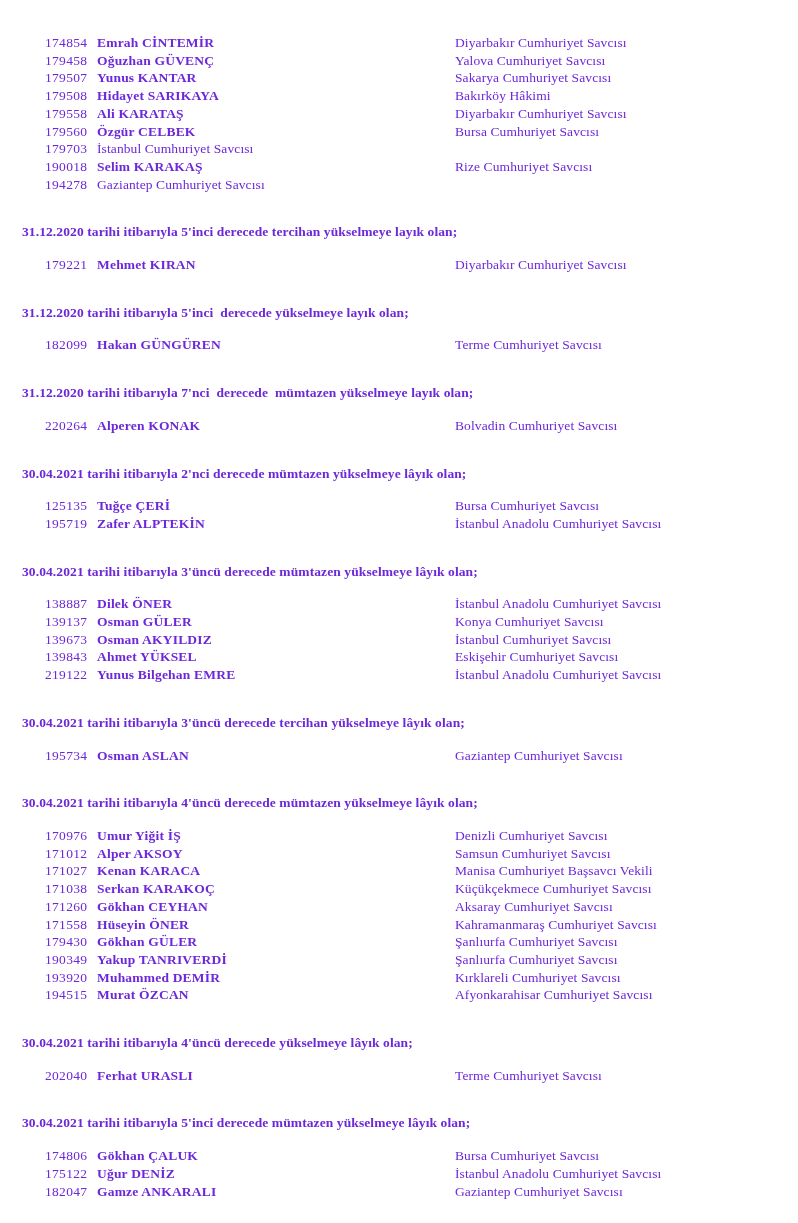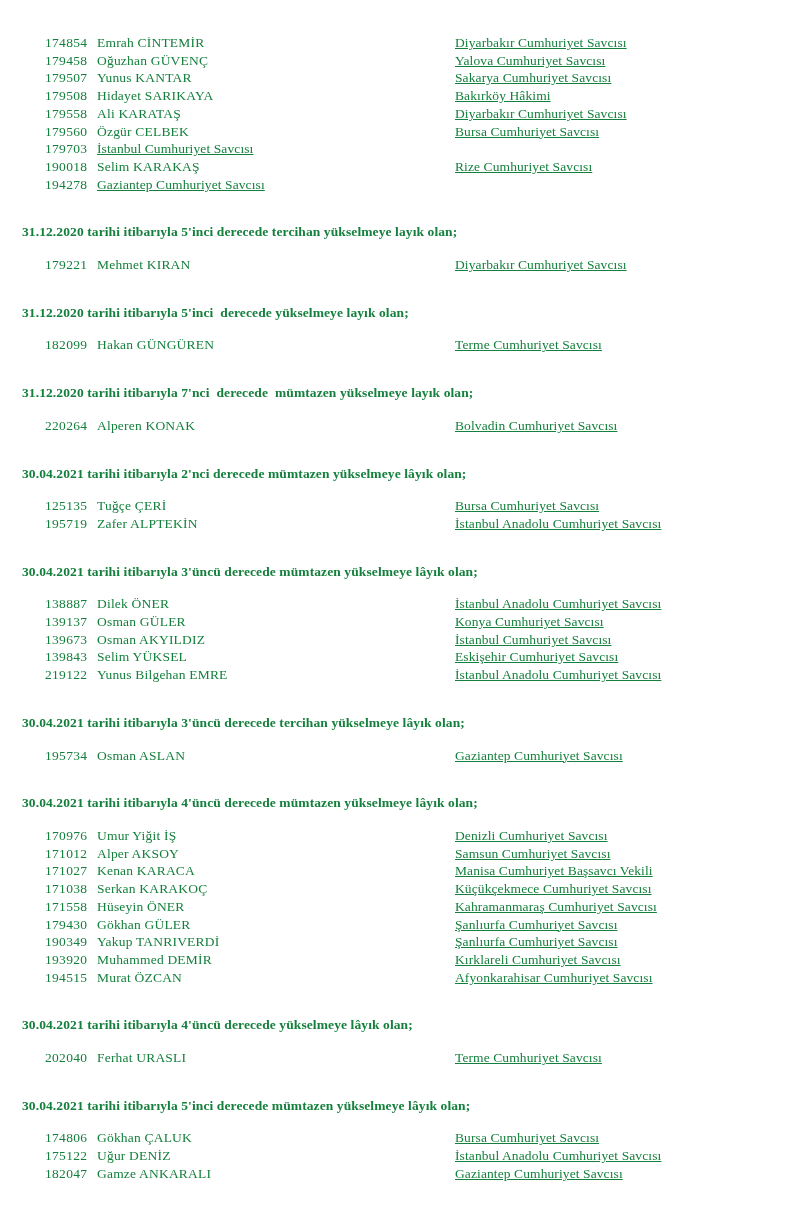--- a/index.html
+++ b/index.html
@@ -7,21 +7,21 @@
     padding: 0;
     background: #ffffff;
   }
   .page {
     position: relative;
     width: 798px;
     height: 1223px;
     background: #ffffff;
     overflow: hidden;
     font-family: "Liberation Serif", "DejaVu Serif", serif;
-    color: #15803d;
+    color: #6d28d9;
   }
   .doc {
     padding-top: 34px;
   }
   .section-heading {
     margin: 30px 0 15px 0;
     padding-left: 22px;
     font-size: 13.5px;
     font-weight: bold;
     line-height: 17.7px;
@@ -33,24 +33,24 @@
     grid-template-columns: 52px 358px auto;
     margin-left: 45px;
     font-size: 13.5px;
     line-height: 17.7px;
   }
   .cell-no {
     letter-spacing: 0.3px;
   }
   .cell-name {
     letter-spacing: 0.2px;
+    font-weight: bold;
   }
   .cell-title {
     letter-spacing: 0.1px;
-    text-decoration: underline;
   }
 </style>
 </head>
 <body>
 
 <div class="page">
   <div class="doc" id="doc">
       <div class="row">
         <span class="cell-no">174854</span>
         <span class="cell-name">Emrah CİNTEMİR</span>
@@ -134,21 +134,21 @@
         <span class="cell-name">Osman GÜLER</span>
         <span class="cell-title">Konya Cumhuriyet Savcısı</span>
       </div>
       <div class="row">
         <span class="cell-no">139673</span>
         <span class="cell-name">Osman AKYILDIZ</span>
         <span class="cell-title">İstanbul Cumhuriyet Savcısı</span>
       </div>
       <div class="row">
         <span class="cell-no">139843</span>
-        <span class="cell-name">Selim YÜKSEL</span>
+        <span class="cell-name">Ahmet YÜKSEL</span>
         <span class="cell-title">Eskişehir Cumhuriyet Savcısı</span>
       </div>
       <div class="row">
         <span class="cell-no">219122</span>
         <span class="cell-name">Yunus Bilgehan EMRE</span>
         <span class="cell-title">İstanbul Anadolu Cumhuriyet Savcısı</span>
       </div>
       <p class="section-heading">30.04.2021 tarihi itibarıyla 3'üncü derecede tercihan yükselmeye lâyık olan;</p>
       <div class="row">
         <span class="cell-no">195734</span>
@@ -168,20 +168,25 @@
       </div>
       <div class="row">
         <span class="cell-no">171027</span>
         <span class="cell-name">Kenan KARACA</span>
         <span class="cell-title">Manisa Cumhuriyet Başsavcı Vekili</span>
       </div>
       <div class="row">
         <span class="cell-no">171038</span>
         <span class="cell-name">Serkan KARAKOÇ</span>
         <span class="cell-title">Küçükçekmece Cumhuriyet Savcısı</span>
+      </div>
+      <div class="row">
+        <span class="cell-no">171260</span>
+        <span class="cell-name">Gökhan CEYHAN</span>
+        <span class="cell-title">Aksaray Cumhuriyet Savcısı</span>
       </div>
       <div class="row">
         <span class="cell-no">171558</span>
         <span class="cell-name">Hüseyin ÖNER</span>
         <span class="cell-title">Kahramanmaraş Cumhuriyet Savcısı</span>
       </div>
       <div class="row">
         <span class="cell-no">179430</span>
         <span class="cell-name">Gökhan GÜLER</span>
         <span class="cell-title">Şanlıurfa Cumhuriyet Savcısı</span>

